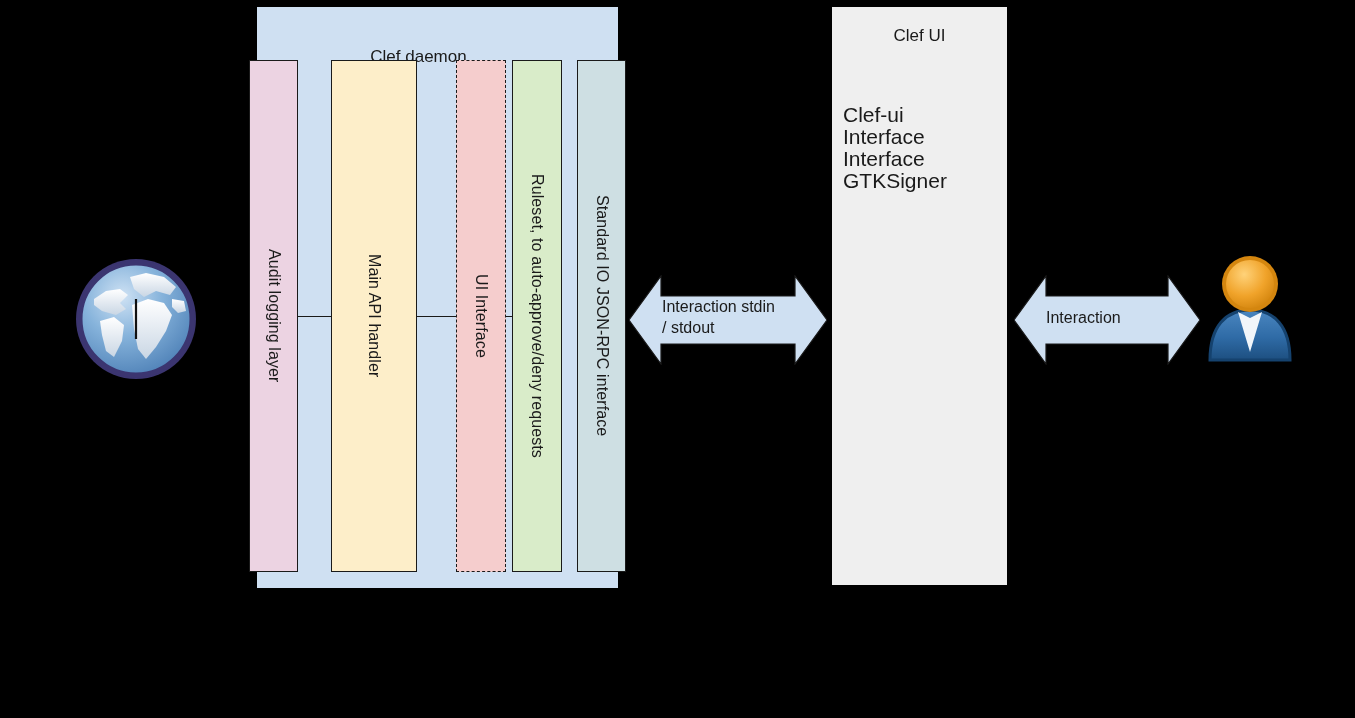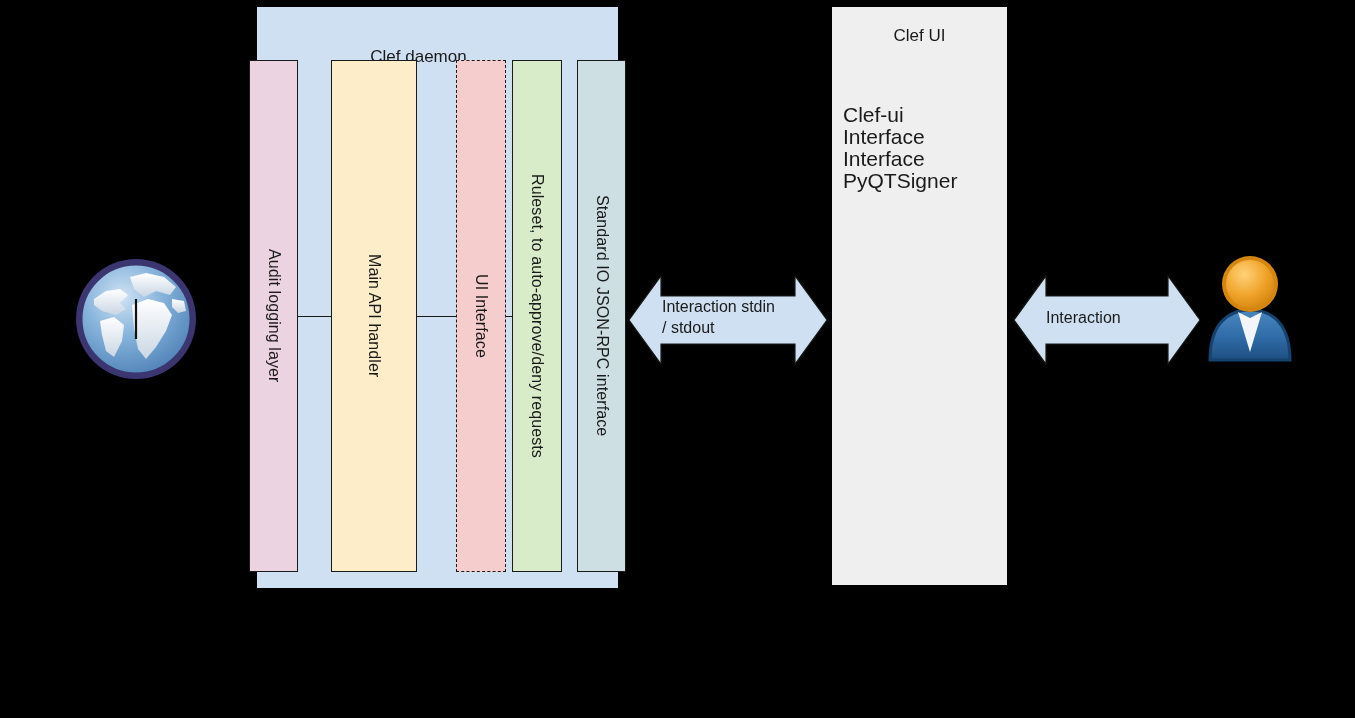--- a/index.html
+++ b/index.html
@@ -142,21 +142,21 @@
   <div class="vbox box-stdio">
     <span class="vlabel">Standard IO JSON-RPC interface</span>
   </div>
 
   <div class="ui-panel">
     <div class="ui-panel-title">Clef UI</div>
     <ul class="ui-panel-list">
       <li>Clef-ui</li>
       <li>Interface</li>
       <li>Interface</li>
-      <li>PyQTSigner</li>
+      <li>GTKSigner</li>
     </ul>
   </div>
 
   <div class="arrow arrow-interaction">
     <svg width="186" height="90" viewBox="0 0 186 90">
       <polygon points="0,45 32,1 32,21 154,21 154,1 186,45 154,89 154,69 32,69 32,89" fill="#cfe0f2" stroke="#1a1a1a" stroke-width="1.2"></polygon>
     </svg>
     <div class="arrow-label">Interaction</div>
   </div>
 

